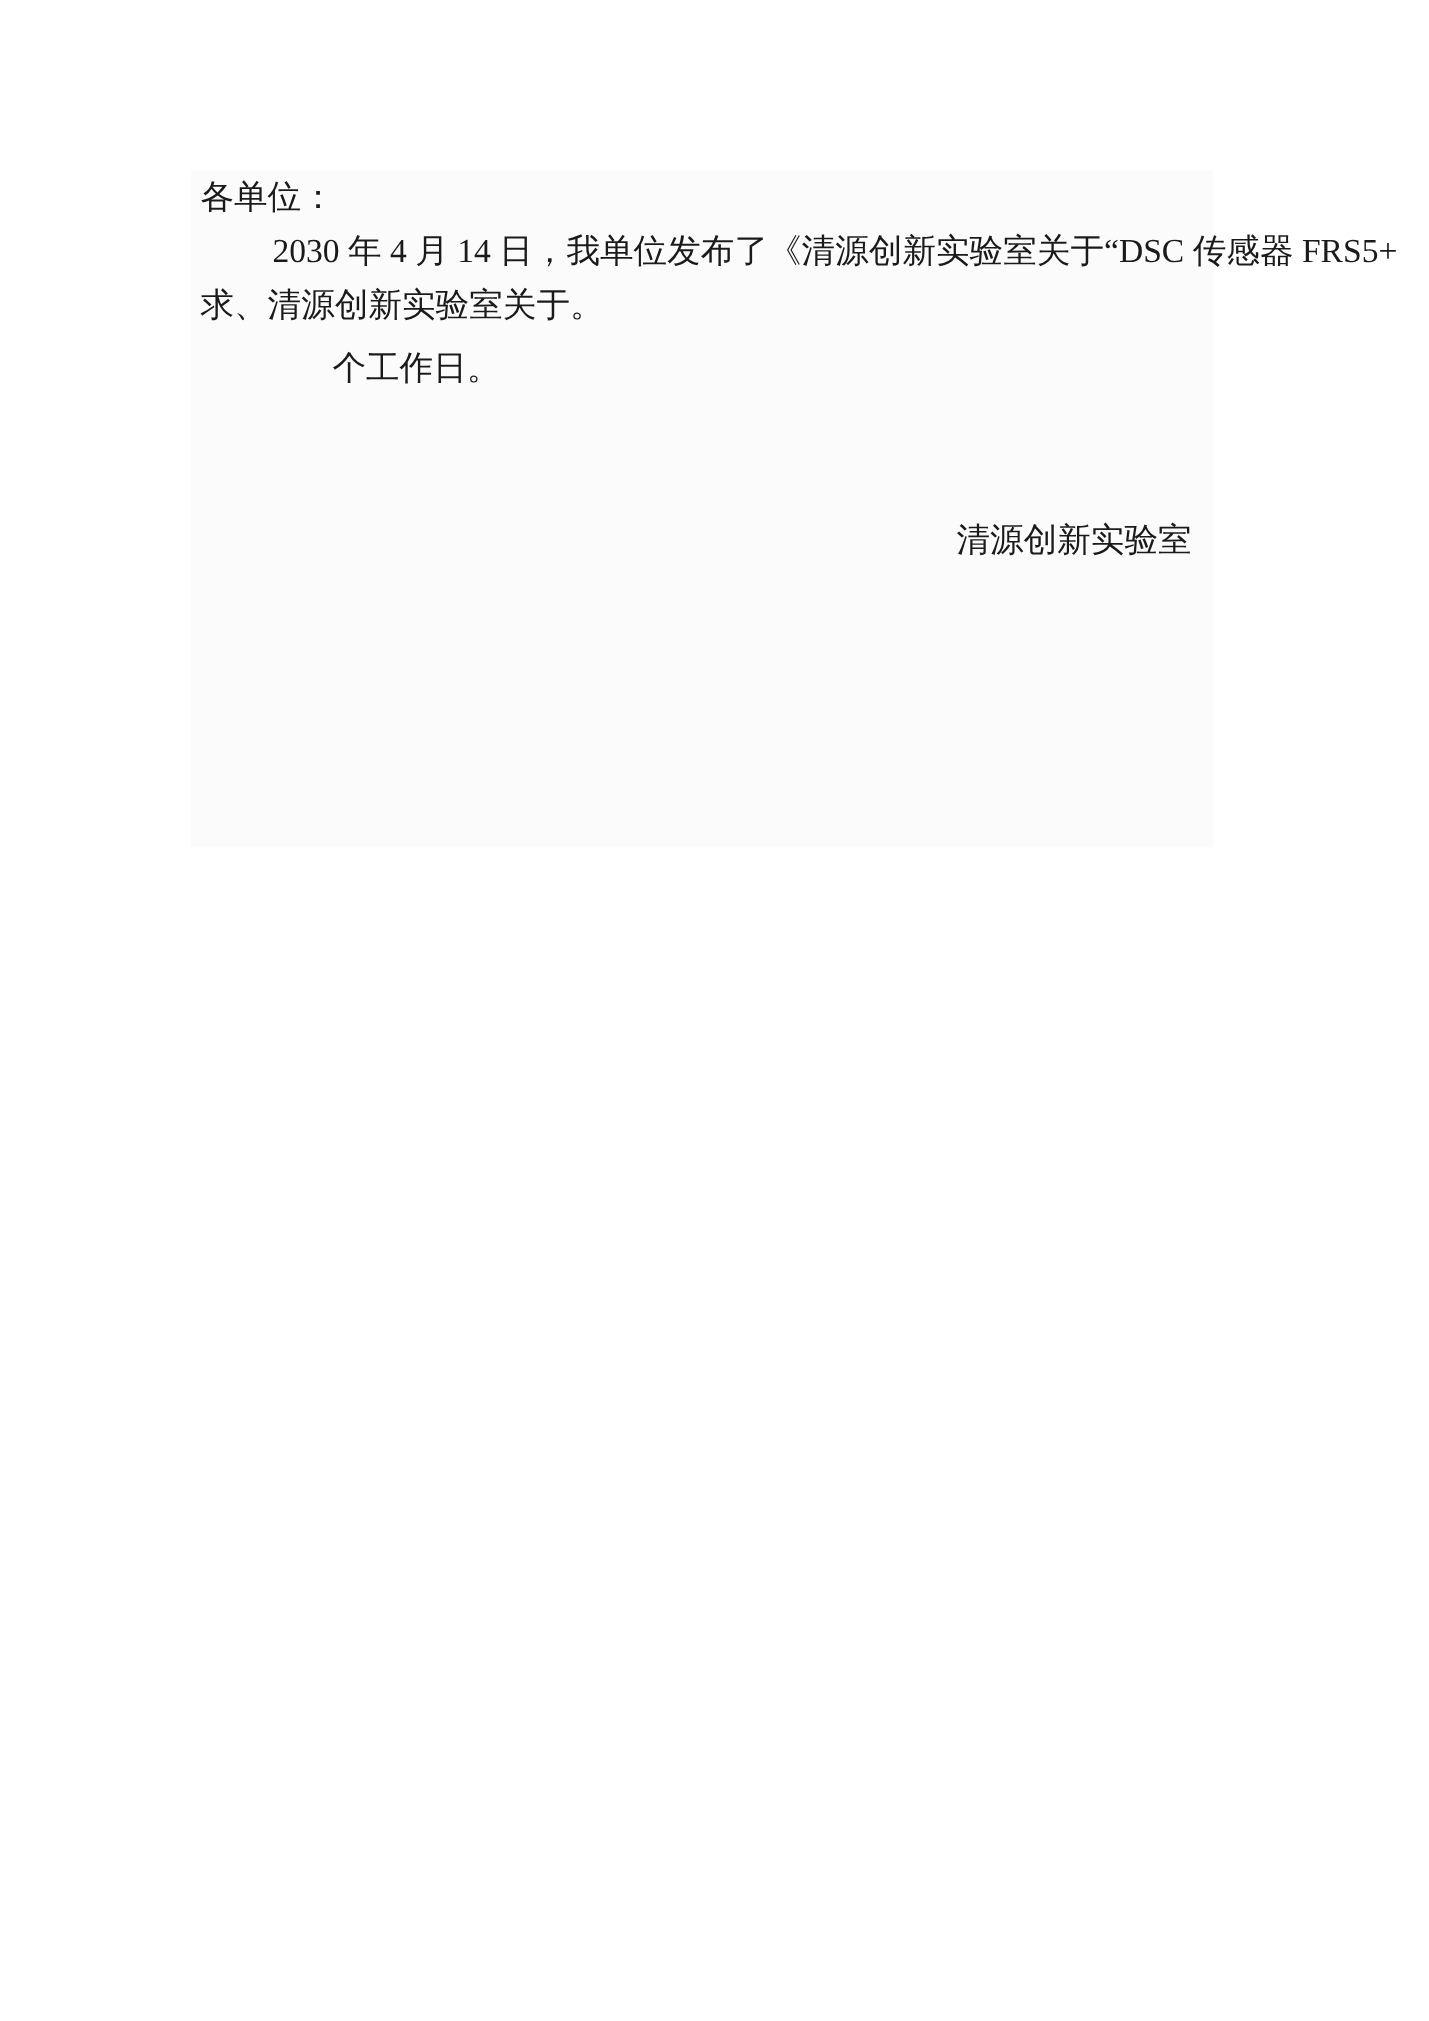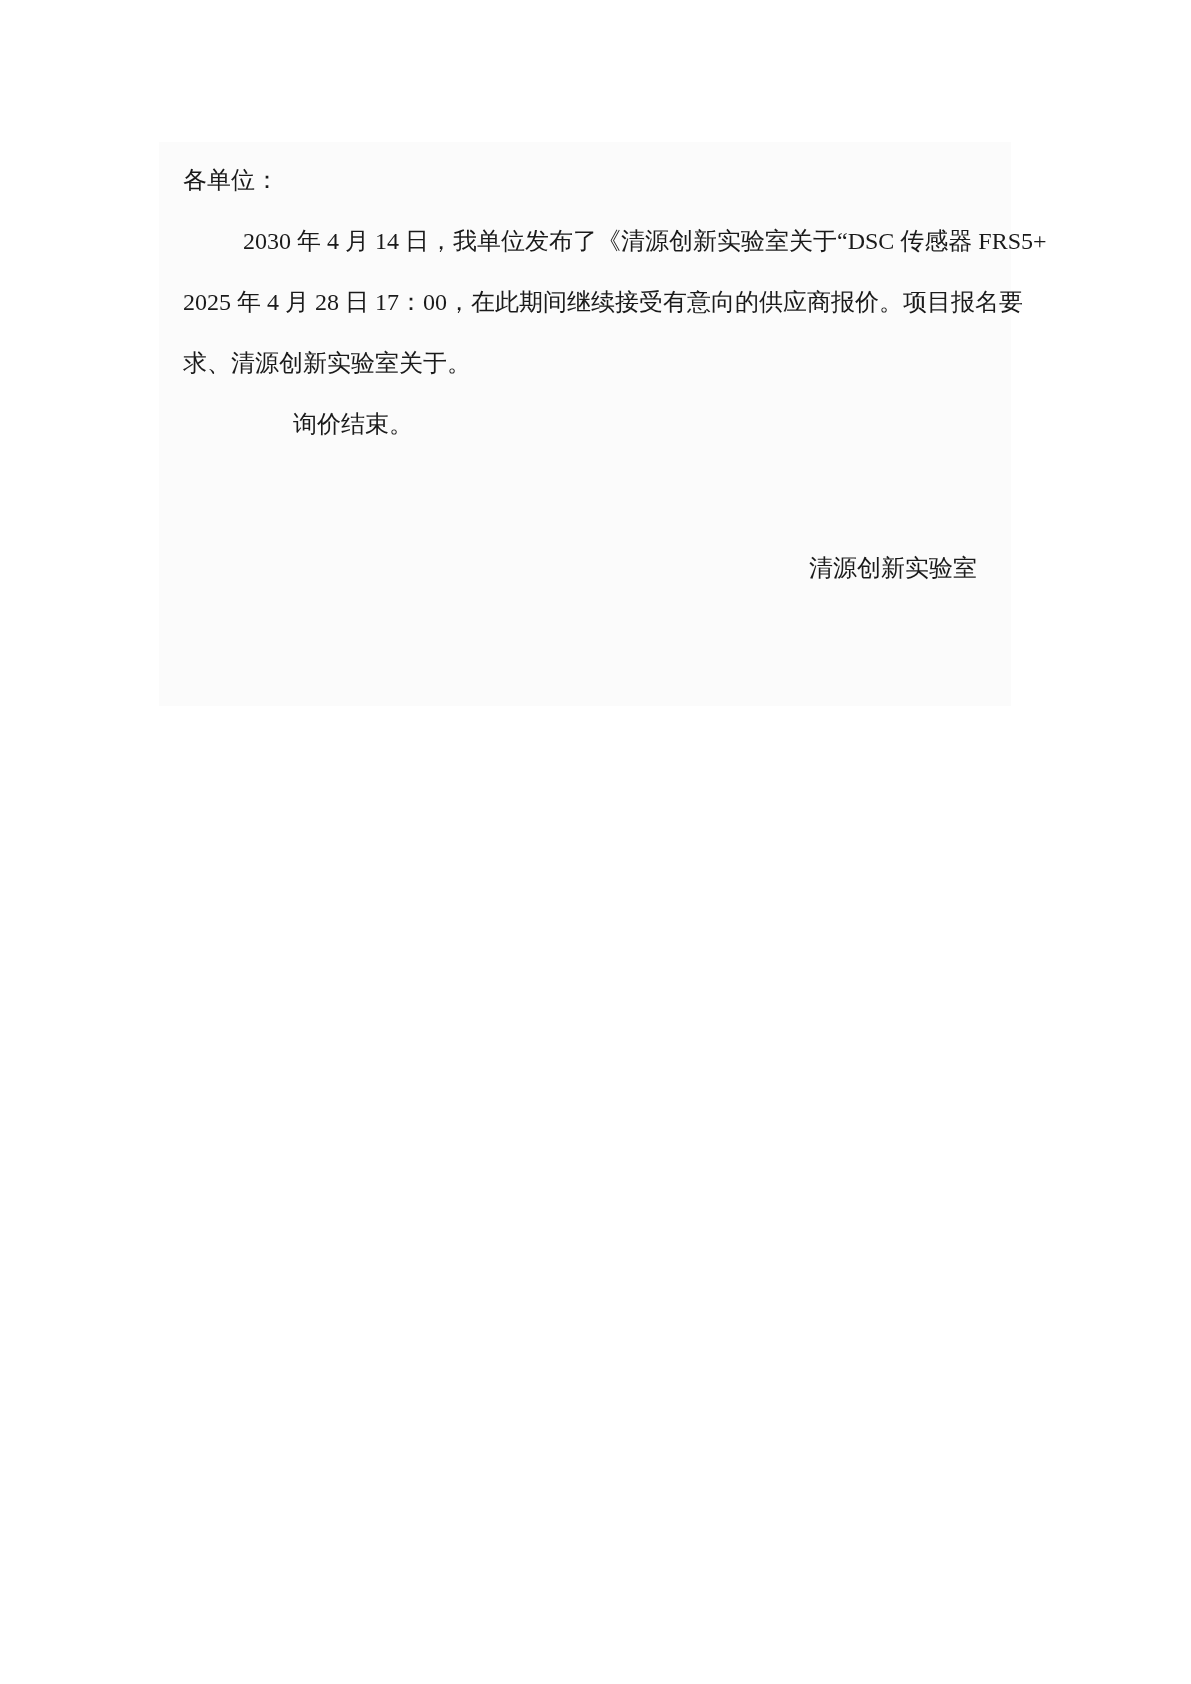--- a/index.html
+++ b/index.html
@@ -16,22 +16,22 @@
     position: absolute;
     left: 159px;
     top: 142px;
     width: 852px;
     height: 564px;
     background: var(--content-background, #fbfbfb);
     box-sizing: border-box;
     padding: 0 6px 0 8px;
   }
   .line {
-    margin: 16px;
-    font-size: 24px;
+    margin: 0;
+    font-size: 28px;
     line-height: 45px;
     height: 45px;
     white-space: nowrap;
     font-weight: normal;
   }
   .jline {
     text-align: justify;
     text-align-last: justify;
   }
   .indent-first { text-indent: 60px; }
@@ -47,22 +47,21 @@
 </head>
 <body>
 
 <section class="content-block">
   <p class="line salutation">各单位：</p>
 
   <p class="line jline indent-first">2030 年 4 月 14 日，我单位发布了《清源创新实验室关于“DSC 传感器 FRS5+</p>
 
 
 
-  <p class="line jline">2025 年 4 月 28 日 17：00，在此期间继续接受有意向的供应商报价。项目报名要</p>
 
   <p class="line">求、清源创新实验室关于。</p>
 
-  <p class="line closing">询价结束。</p>
+  <p class="line closing">个工作日。</p>
 
   <div class="signature">
     <p class="line sig">清源创新实验室</p>
   </div>
 </section>
 
 </body></html>

